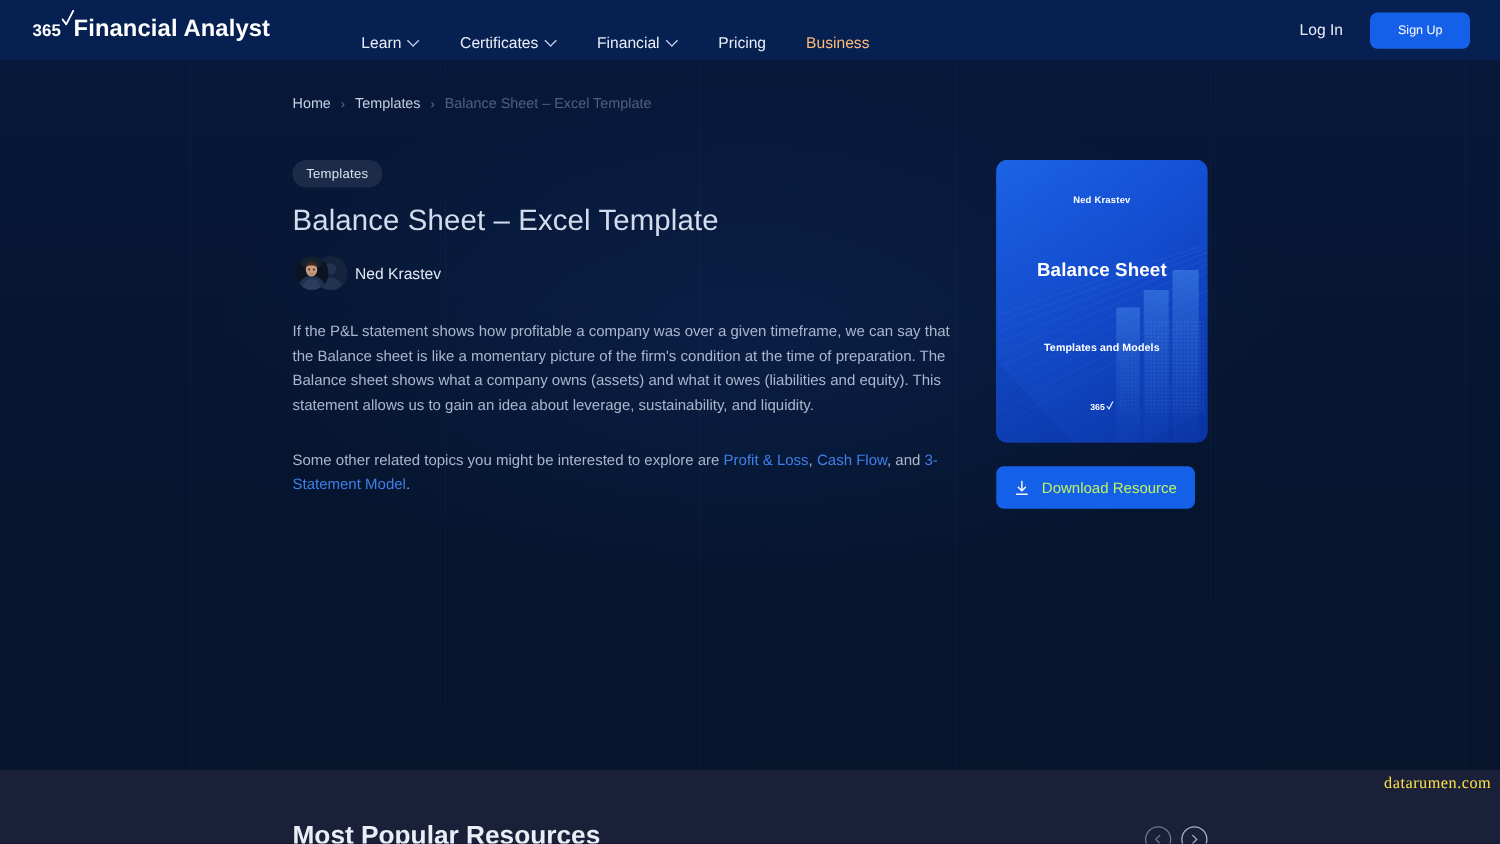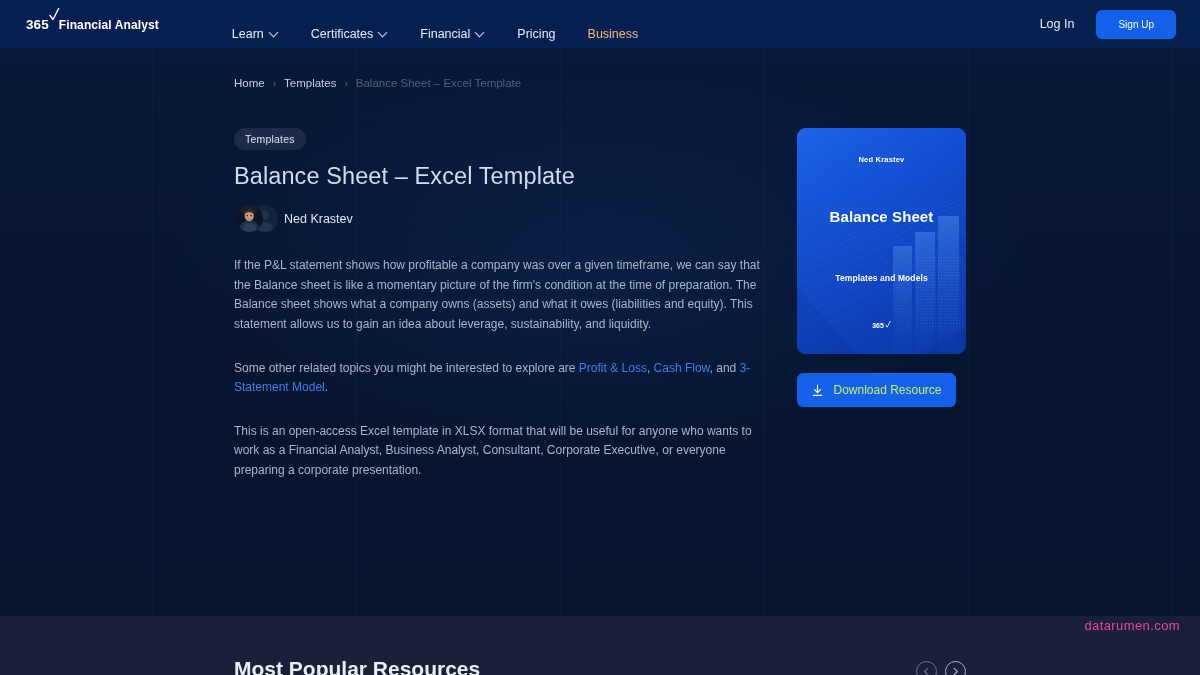--- a/index.html
+++ b/index.html
@@ -40,21 +40,21 @@
   }
   .brand .b-365 { font-size: 13.5px; font-weight: 700; }
   .brand .b-mark {
     display: inline-block;
     width: 9px;
     height: 12px;
     position: relative;
     margin: 0 1px 0 0;
   }
   .brand .b-mark svg { position: absolute; left: 0; top: -9px; }
-  .brand .b-name { font-size: 12px; font-weight: 700; }
+  .brand .b-name { font-size: 19px; font-weight: 700; }
 
   .nav-links {
     display: flex;
     align-items: center;
     margin-left: 57px;
     gap: 0px;
     margin-top: 20px;
   }
   .nav-item {
     display: flex;
@@ -351,26 +351,26 @@
     display: flex;
     align-items: center;
     justify-content: center;
     cursor: pointer;
     background: transparent;
   }
   .c-btn.active { border-color: #aab3c6; }
 
   .watermark {
     position: absolute;
-    right: 20px;
+    right: 7px;
     top: 2px;
     font-size: 13px;
-    color: #ec4899;
+    color: #fde047;
     letter-spacing: 0.4px;
-    font-family: Liberation Sans, sans-serif;
+    font-family: Liberation Serif, serif;
     user-select: none;
   }
 </style>
 </head>
 <body>
 
 <div class="navbar">
 
   <div class="brand">
     <span class="b-365">365</span>
@@ -461,21 +461,20 @@
               </svg>
             </div>
           </div>
           <span class="author-name">Ned Krastev</span>
         </div>
 
         <p class="para p2">If the P&amp;L statement shows how profitable a company was over a given timeframe, we can say that the Balance sheet is like a momentary picture of the firm's condition at the time of preparation. The Balance sheet shows what a company owns (assets) and what it owes (liabilities and equity). This statement allows us to gain an idea about leverage, sustainability, and liquidity.</p>
 
         <p class="para p3"><span>Some other related topics you might be interested to explore are </span><span class="inline-link">Profit &amp; Loss</span><span>, </span><span class="inline-link">Cash Flow</span><span>, and </span><span class="inline-link">3-Statement Model</span><span>.</span></p>
 
-        <p class="para p4">This is an open-access Excel template in XLSX format that will be useful for anyone who wants to work as a Financial Analyst, Business Analyst, Consultant, Corporate Executive, or everyone preparing a corporate presentation.</p>
 
 
 
       </div>
 
       <div class="right-col">
 
         <div class="thumb-card">
           <svg class="thumb-art" width="169" height="226" viewBox="0 0 169 226" preserveAspectRatio="none">
             <defs>

